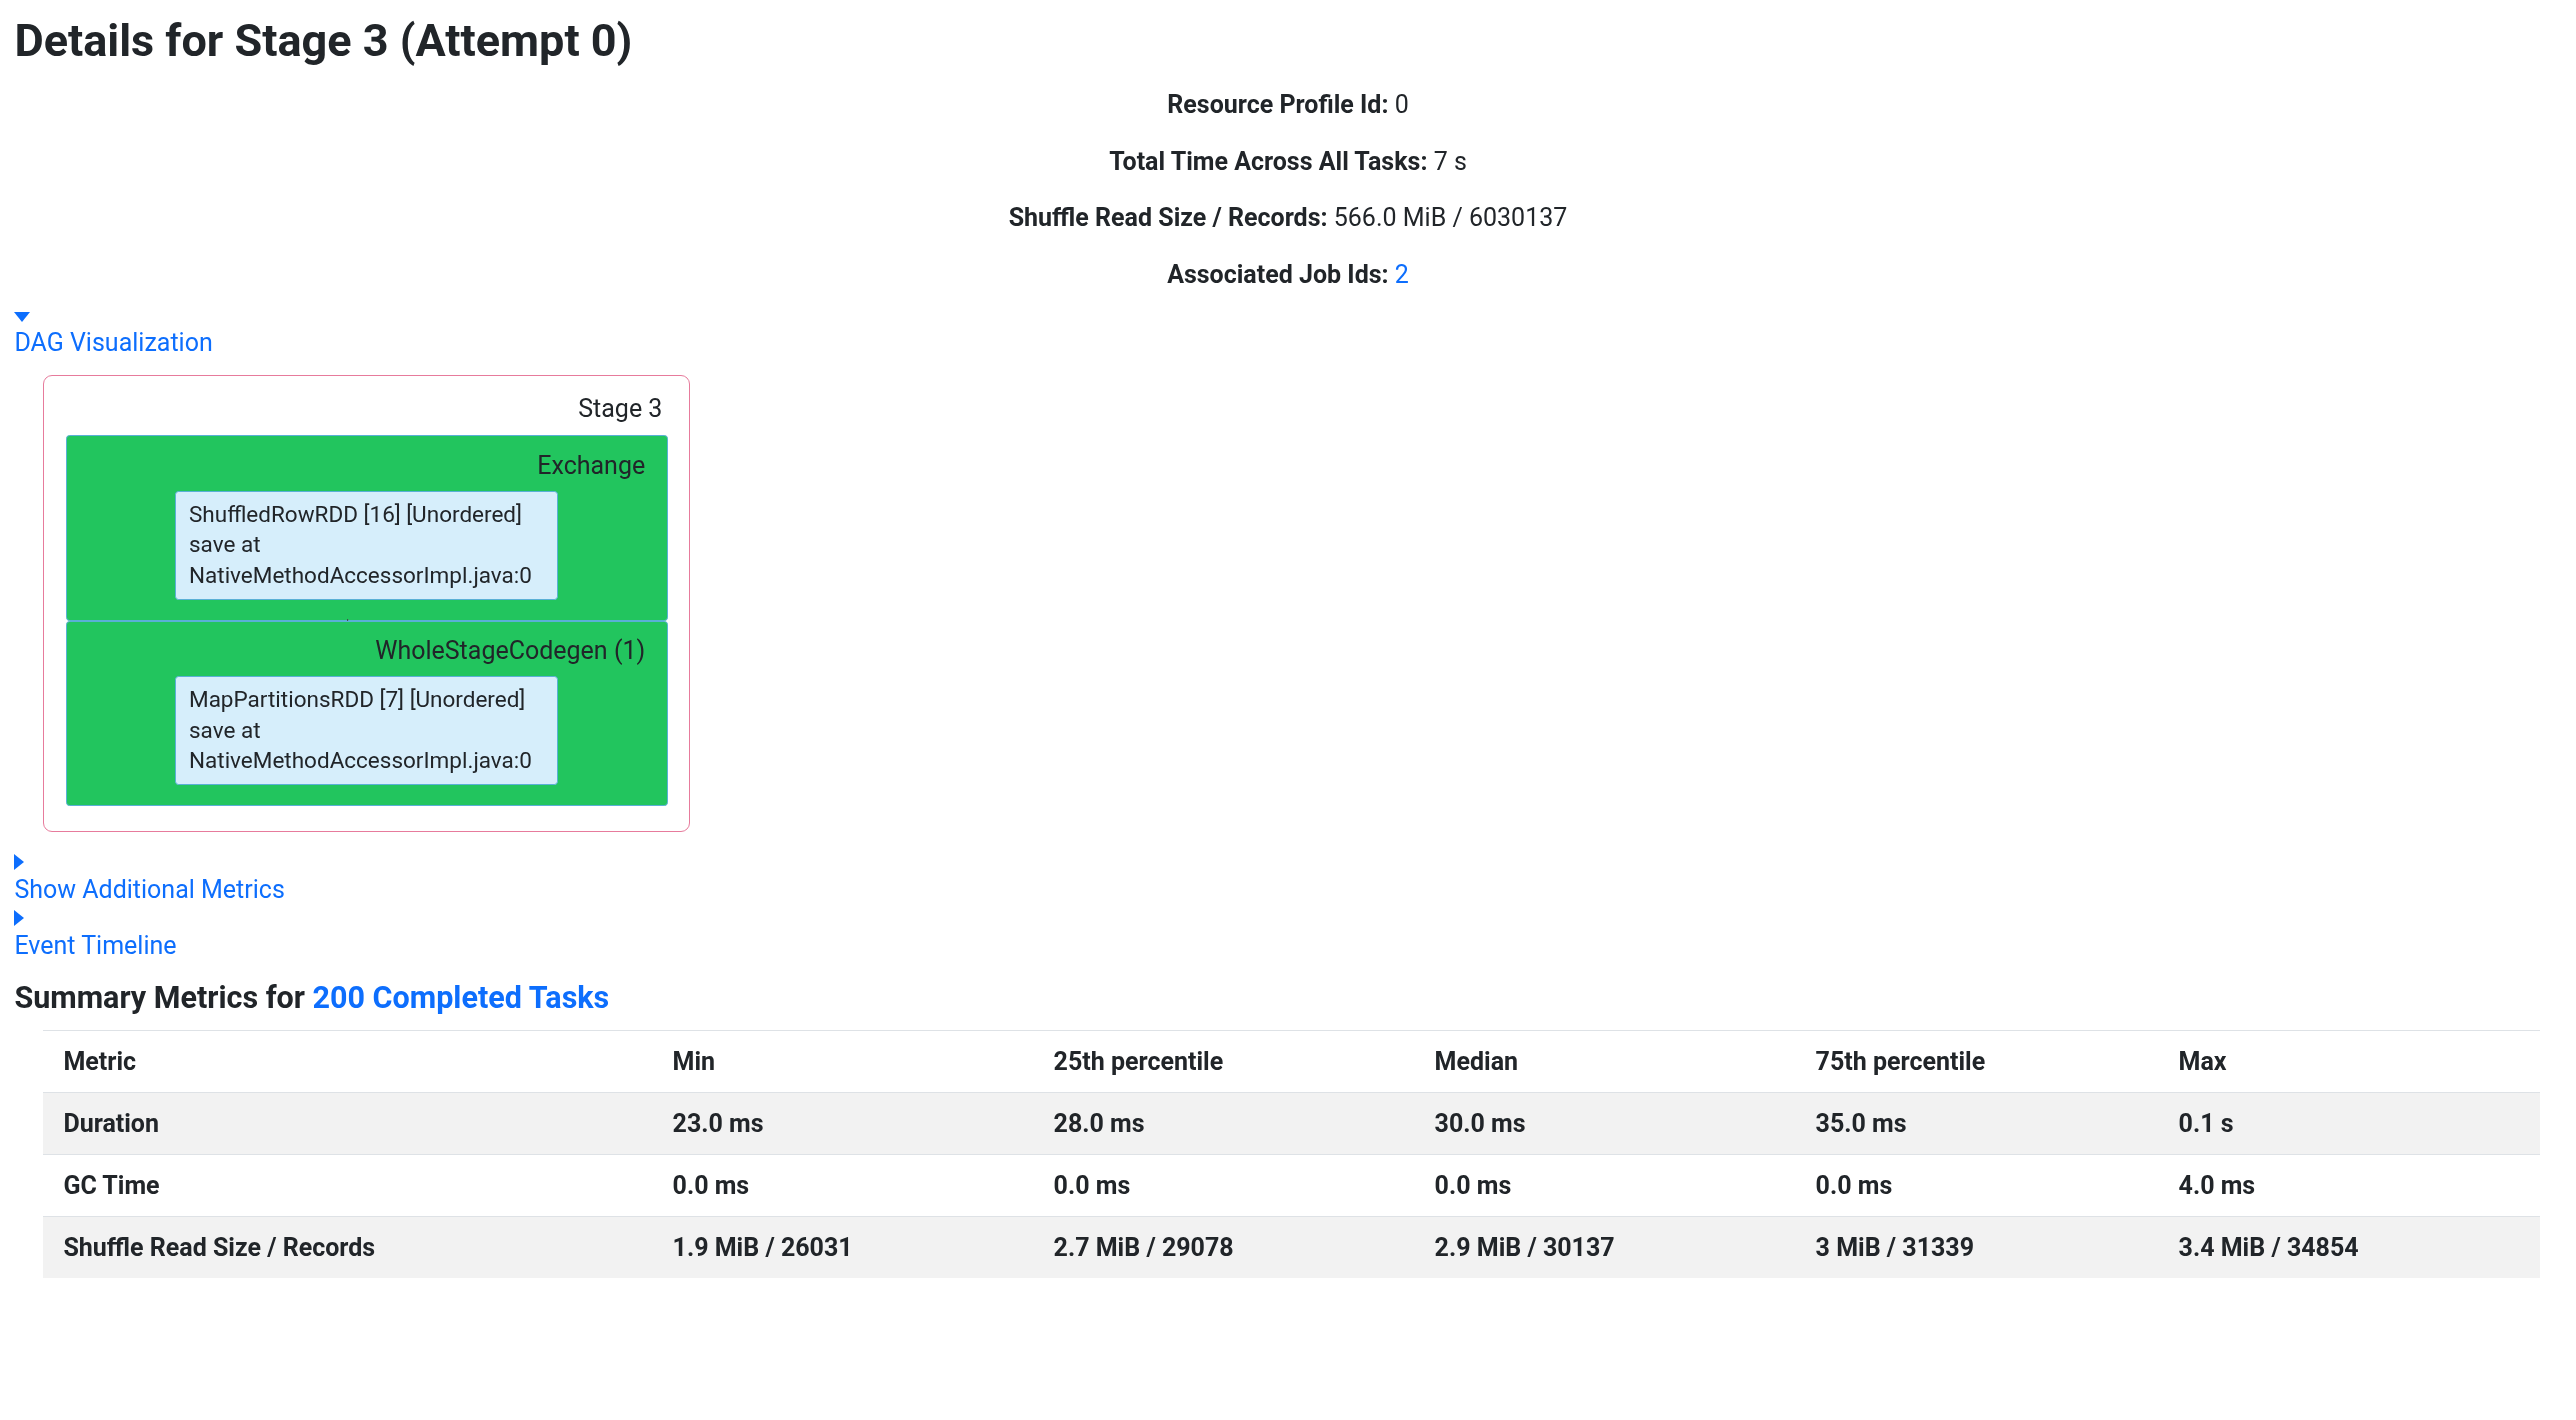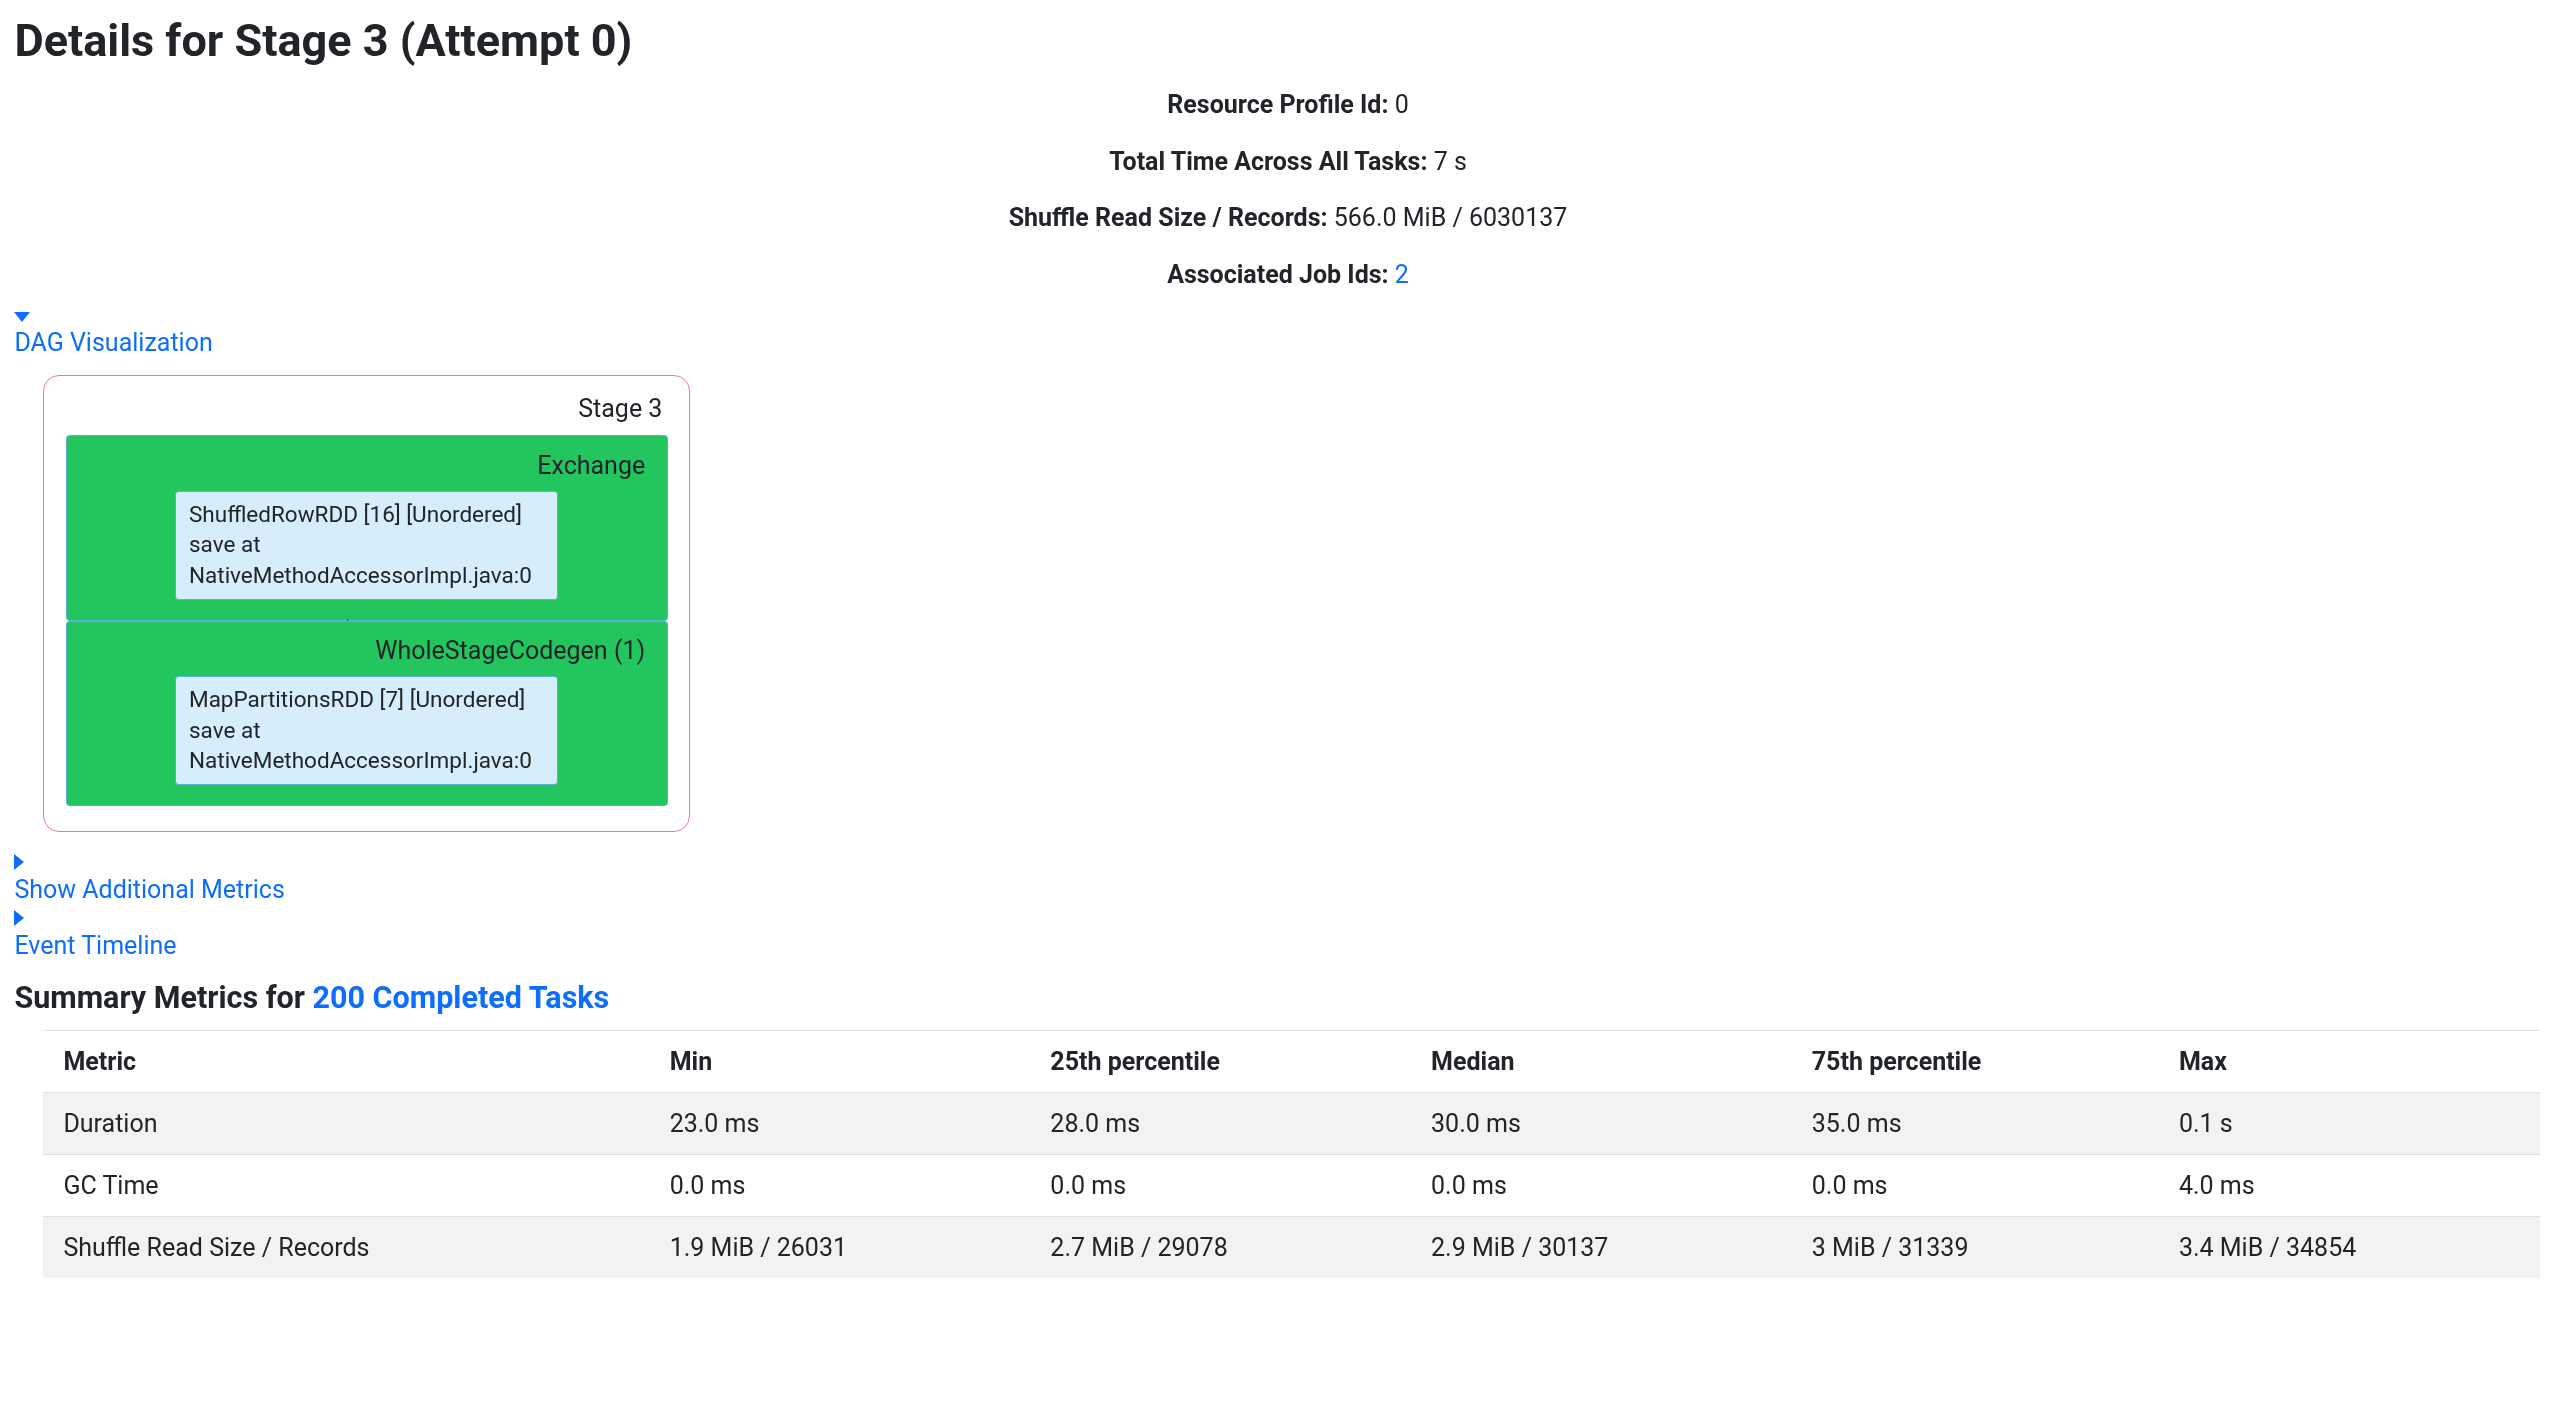--- a/index.html
+++ b/index.html
@@ -121,20 +121,21 @@
   table.metrics {
     width: 98%;
     margin: 0 0 0 29px;
     border-collapse: collapse;
     font-size: 25px;
   }
   table.metrics th, table.metrics td {
     text-align: left;
     padding: 16px 20px;
     border-top: 0.9px solid #dee2e6;
+    font-weight: bold;
   }
   table.metrics thead th {
     font-weight: 700;
     border-top: 0.9px solid #dee2e6;
     border-bottom: 1.8px solid #dee2e6;
     background: #fff;
   }
   table.metrics tbody tr:nth-child(odd) td {
     background: #f2f2f2;
   }
@@ -164,21 +165,21 @@
     <span class="label">Associated Job Ids:</span>
     <a class="link">2</a>
   </div>
 </div>
 
 <div class="expander">
   <span class="caret caret-down"></span>
   <span>DAG Visualization</span>
 </div>
 
-<div class="dag-outer" style="position:relative;border-radius:16px;">
+<div class="dag-outer" style="position:relative;">
   <div class="dag-outer-label">Stage 3</div>
 
   <div class="dag-group">
     <div class="dag-group-label">Exchange</div>
     <div class="dag-node">
       <div>ShuffledRowRDD [16] [Unordered]</div>
       <div>save at NativeMethodAccessorImpl.java:0</div>
     </div>
   </div>
 

